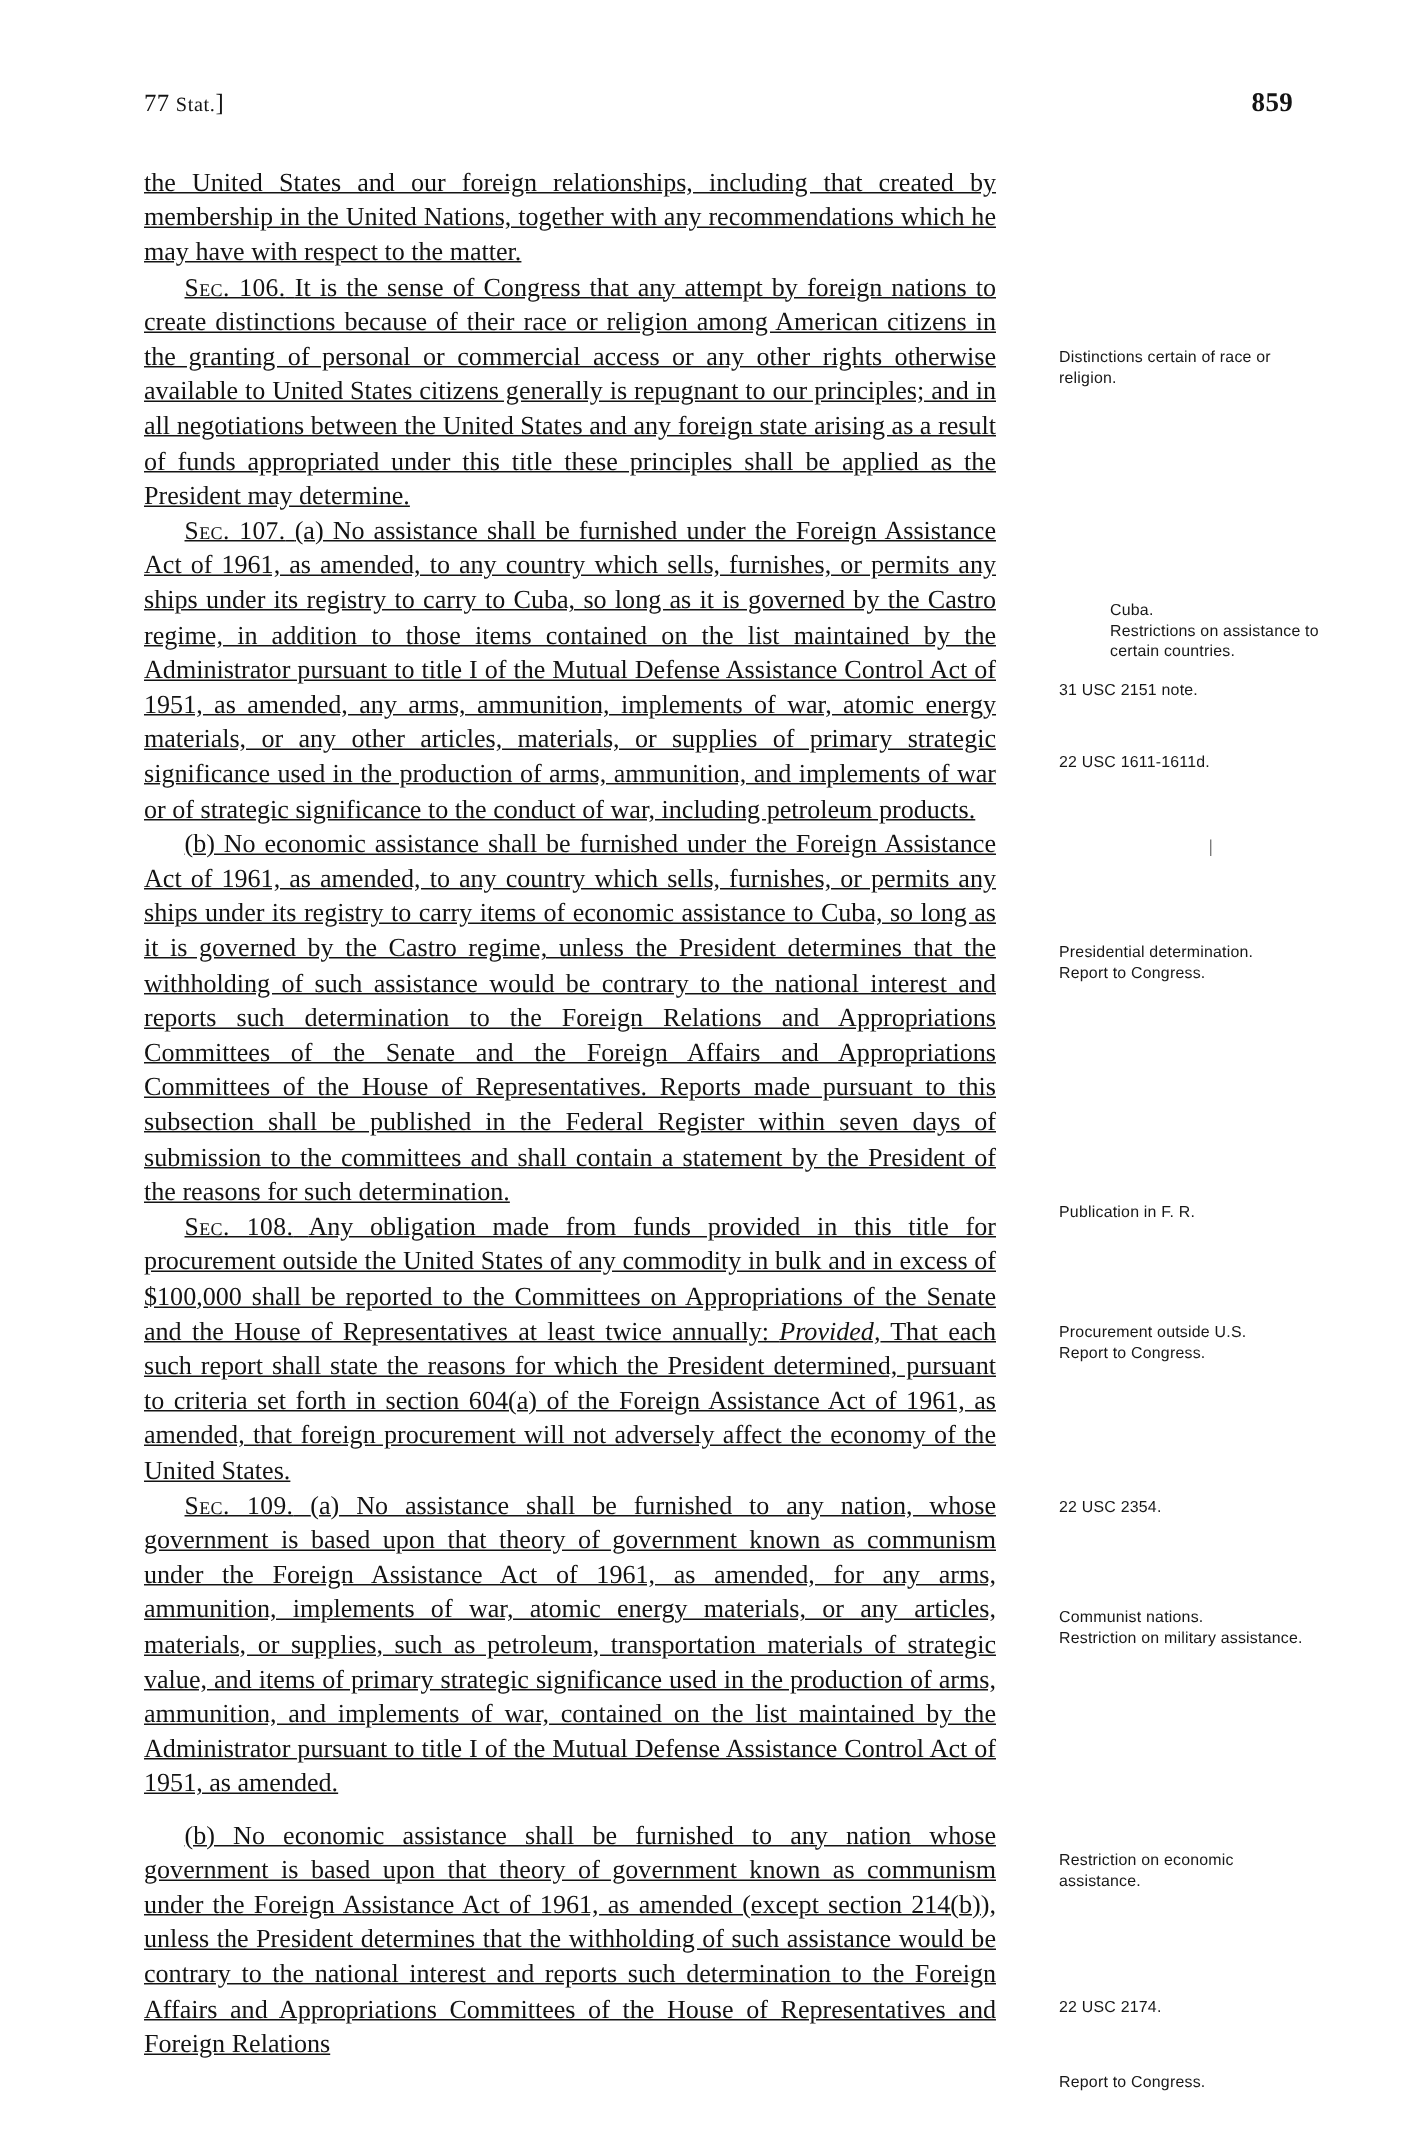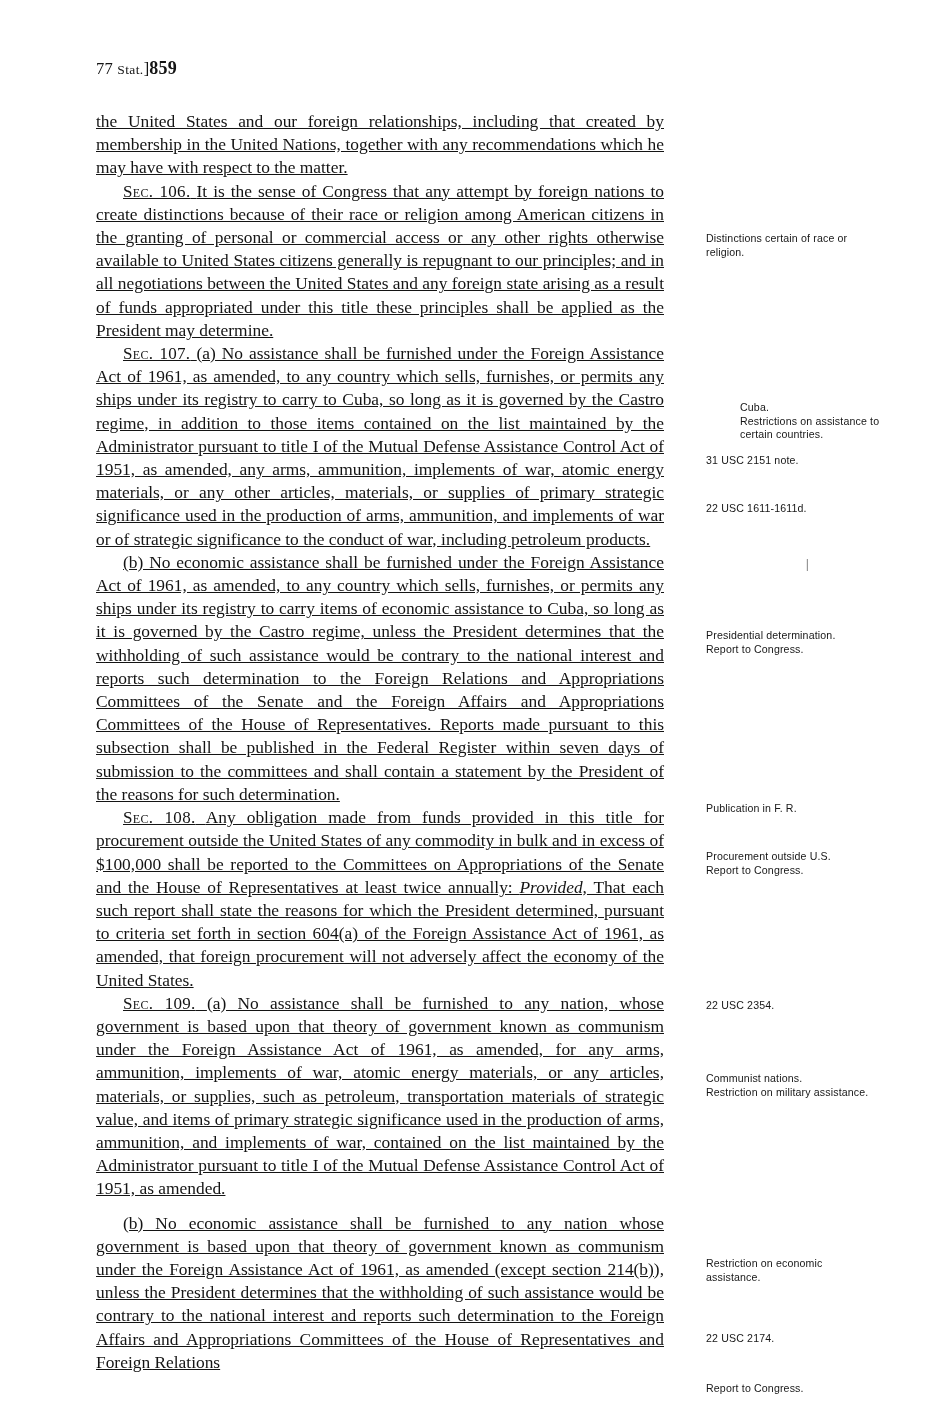--- a/index.html
+++ b/index.html
@@ -19,20 +19,21 @@
     position: relative;
     width: 948px;
     height: 1419px;
     box-sizing: border-box;
     padding: 58px 86px 20px 96px;
   }
   
   .running-head {
     display: flex;
     align-items: baseline;
+    justify-content: space-between;
     margin-bottom: 26px;
     height: 26px;
   }
   .rh-left {
     font-size: 16.5px;
     letter-spacing: .2px;
     white-space: nowrap;
   }
   .rh-left .smallcap {
     font-size: 13.5px;
@@ -137,24 +138,24 @@
 
     </div>
 
     <div class="sidenotes">
       <div class="sidenote" style="top:122px;">Distinctions certain of race or religion.</div>
       <div class="sidenote" style="top:291px;margin-left:34px;">Cuba.<br>Restrictions on assistance to certain countries.</div>
       <div class="sidenote" style="top:344px;">31 USC 2151 note.</div>
       <div class="sidenote" style="top:392px;">22 USC 1611-1611d.</div>
       <div class="sidenote" style="top:519px;">Presidential determination.<br>Report to Congress.</div>
       <div class="sidenote" style="top:692px;">Publication in F. R.</div>
-      <div class="sidenote" style="top:740px;">Procurement outside U.S.<br>Report to Congress.</div>
+      <div class="sidenote" style="top:772px;">Procurement outside U.S.<br>Report to Congress.</div>
       <div class="sidenote" style="top:889px;">22 USC 2354.</div>
       <div class="sidenote" style="top:962px;">Communist nations.<br>Restriction on military assistance.</div>
-      <div class="sidenote" style="top:1147px;">Restriction on economic assistance.</div>
+      <div class="sidenote" style="top:1124px;">Restriction on economic assistance.</div>
       <div class="sidenote" style="top:1222px;">22 USC 2174.</div>
       <div class="sidenote" style="top:1272px;">Report to Congress.</div>
     </div>
 
   </div>
 
   <div class="tickmark">|</div>
 
 </div>
 

